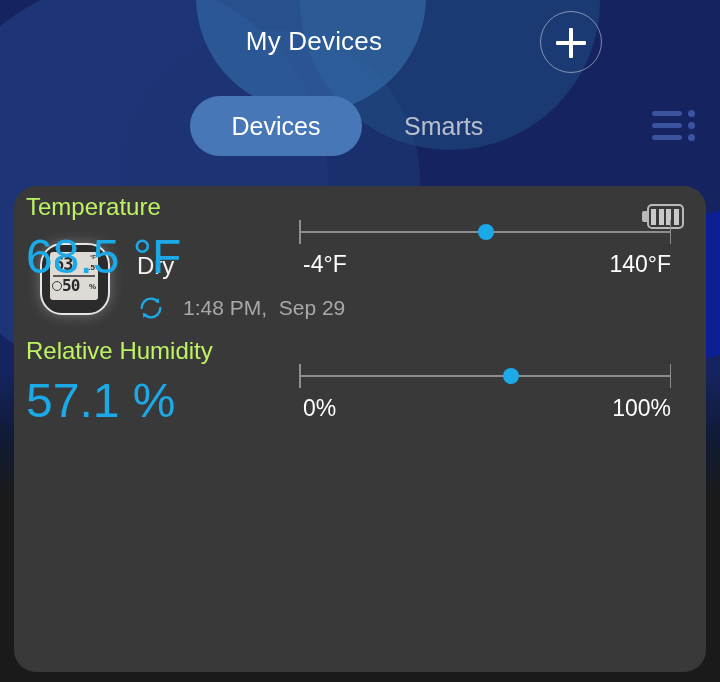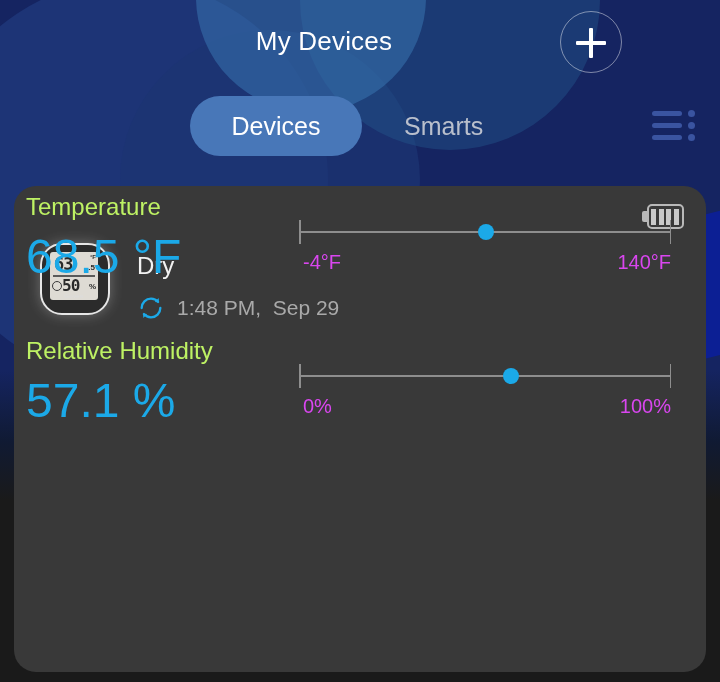--- a/index.html
+++ b/index.html
@@ -65,21 +65,21 @@
     position: absolute;
     left: 0; right: 0; bottom: 0;
     height: 130px;
     background: linear-gradient(to bottom, rgba(21,36,97,0) 0%, #101a33 55%, #1a1a1a 100%);
   }
 
   
   .topbar {
     position: absolute;
     left: 0; top: 0;
-    width: 628px; height: 88px; padding-left: 20px;
+    width: 628px; height: 88px;
   }
   .page-title {
     position: absolute;
     left: 0; right: 0; top: 26px;
     text-align: center;
     color: #ffffff;
     font-size: 26px;
     letter-spacing: .2px;
   }
   .add-btn {
@@ -288,21 +288,21 @@
     left: 137px; top: 252px;
     font-size: 24px;
     color: #f2f2f2;
   }
   .sync-row {
     position: absolute;
     left: 137px; top: 293px;
     height: 30px;
     display: flex;
     align-items: center;
-    gap: 12px;
+    gap: 18px;
   }
   .sync-icon { width: 28px; height: 28px; display: block; }
   .sync-time {
     font-size: 21px;
     color: #a9a9a9;
     white-space: pre;
   }
 
   
   .metric { position: absolute; left: 0; width: 692px; }
@@ -348,22 +348,22 @@
     width: 16px; height: 16px;
     margin-left: -8px;
     border-radius: 50%;
     background: #1ba9e8;
     cursor: pointer;
   }
   .slider .tick-min,
   .slider .tick-max {
     position: absolute;
     top: 36px;
-    font-size: 20px;
-    color: #d946ef;
+    font-size: 23px;
+    color: #ffffff;
     white-space: nowrap;
   }
   .slider .tick-min { left: 4px; }
   .slider .tick-max { right: 0; }
 </style>
 </head>
 <body>
 
 <div id="app">
 

